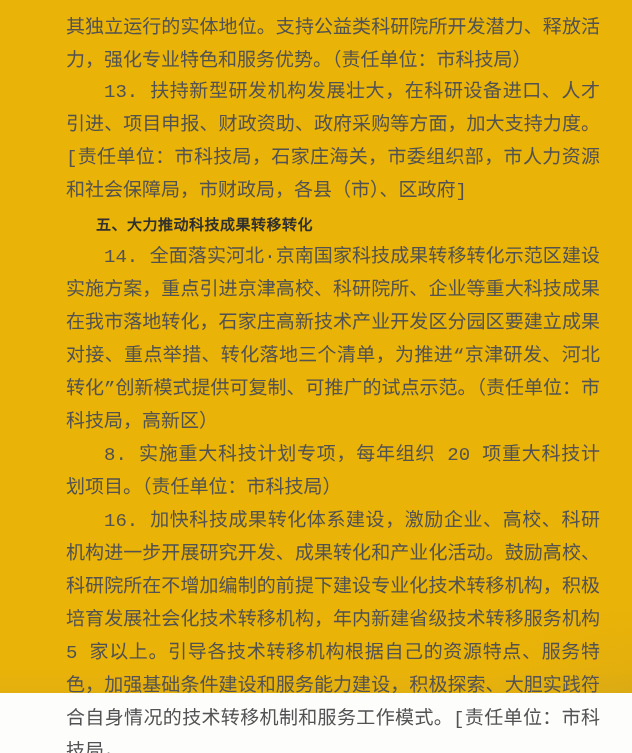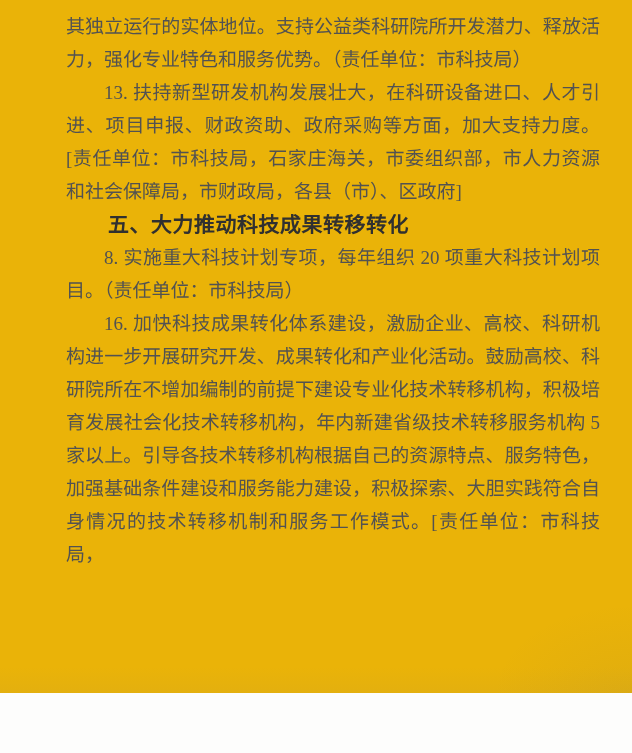--- a/index.html
+++ b/index.html
@@ -28,24 +28,25 @@
     line-height: 33px;
     color: #525252;
     text-align: justify;
   }
   p.para {
     margin: 0;
     text-align: justify;
   }
   p.para.indent {
     text-indent: 2em;
+    font-family: Liberation Mono, monospace;
   }
   h2.section-heading {
     margin: 0;
-    font-size: 21px;
+    font-size: 15px;
     line-height: 33px;
     font-weight: bold;
     color: #303030;
     text-indent: 2em;
     font-family: "Liberation Sans", "DejaVu Sans", sans-serif;
     letter-spacing: 0.5px;
   }
   
   .scan-shade-bottom {
     position: absolute;
@@ -67,20 +68,21 @@
 
 <div class="scan-page">
   <div class="doc-text">
 
     <p class="para">其独立运行的实体地位。支持公益类科研院所开发潜力、释放活力，强化专业特色和服务优势。（责任单位：市科技局）</p>
 
     <p class="para indent">13. 扶持新型研发机构发展壮大，在科研设备进口、人才引进、项目申报、财政资助、政府采购等方面，加大支持力度。[责任单位：市科技局，石家庄海关，市委组织部，市人力资源和社会保障局，市财政局，各县（市）、区政府]</p>
 
     <h2 class="section-heading">五、大力推动科技成果转移转化</h2>
 
+    <p class="para indent">14. 全面落实河北·京南国家科技成果转移转化示范区建设实施方案，重点引进京津高校、科研院所、企业等重大科技成果在我市落地转化，石家庄高新技术产业开发区分园区要建立成果对接、重点举措、转化落地三个清单，为推进“京津研发、河北转化”创新模式提供可复制、可推广的试点示范。（责任单位：市科技局，高新区）</p>
 
     <p class="para indent">8. 实施重大科技计划专项，每年组织 20 项重大科技计划项目。（责任单位：市科技局）</p>
 
     <p class="para indent">16. 加快科技成果转化体系建设，激励企业、高校、科研机构进一步开展研究开发、成果转化和产业化活动。鼓励高校、科研院所在不增加编制的前提下建设专业化技术转移机构，积极培育发展社会化技术转移机构，年内新建省级技术转移服务机构 5 家以上。引导各技术转移机构根据自己的资源特点、服务特色，加强基础条件建设和服务能力建设，积极探索、大胆实践符合自身情况的技术转移机制和服务工作模式。[责任单位：市科技局，</p>
 
   </div>
 
   <div class="scan-shade-bottom"></div>
   <div class="scan-shade-corner"></div>
 </div>

